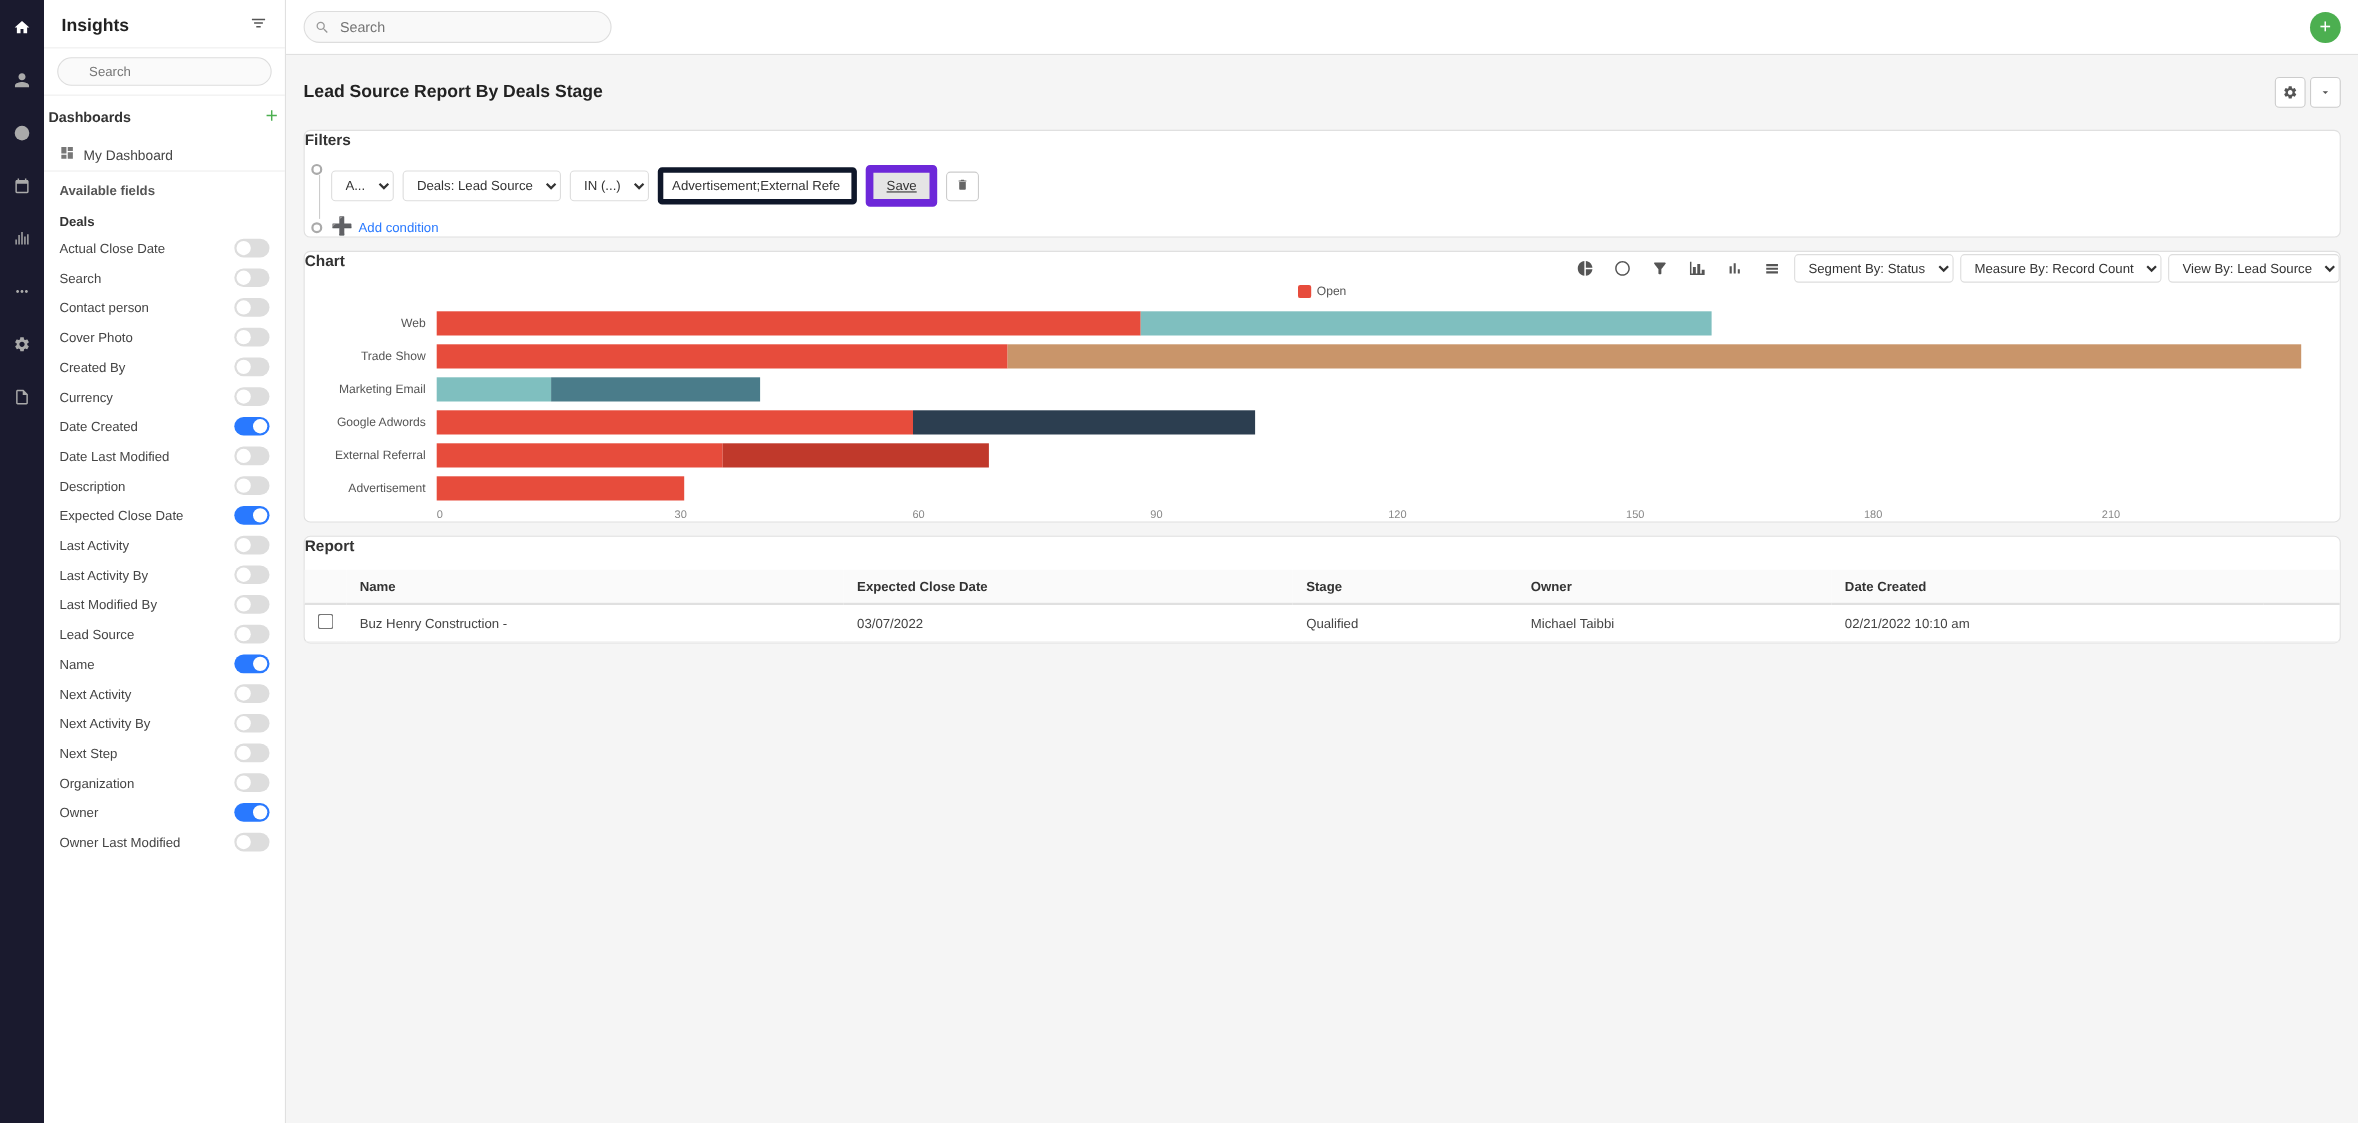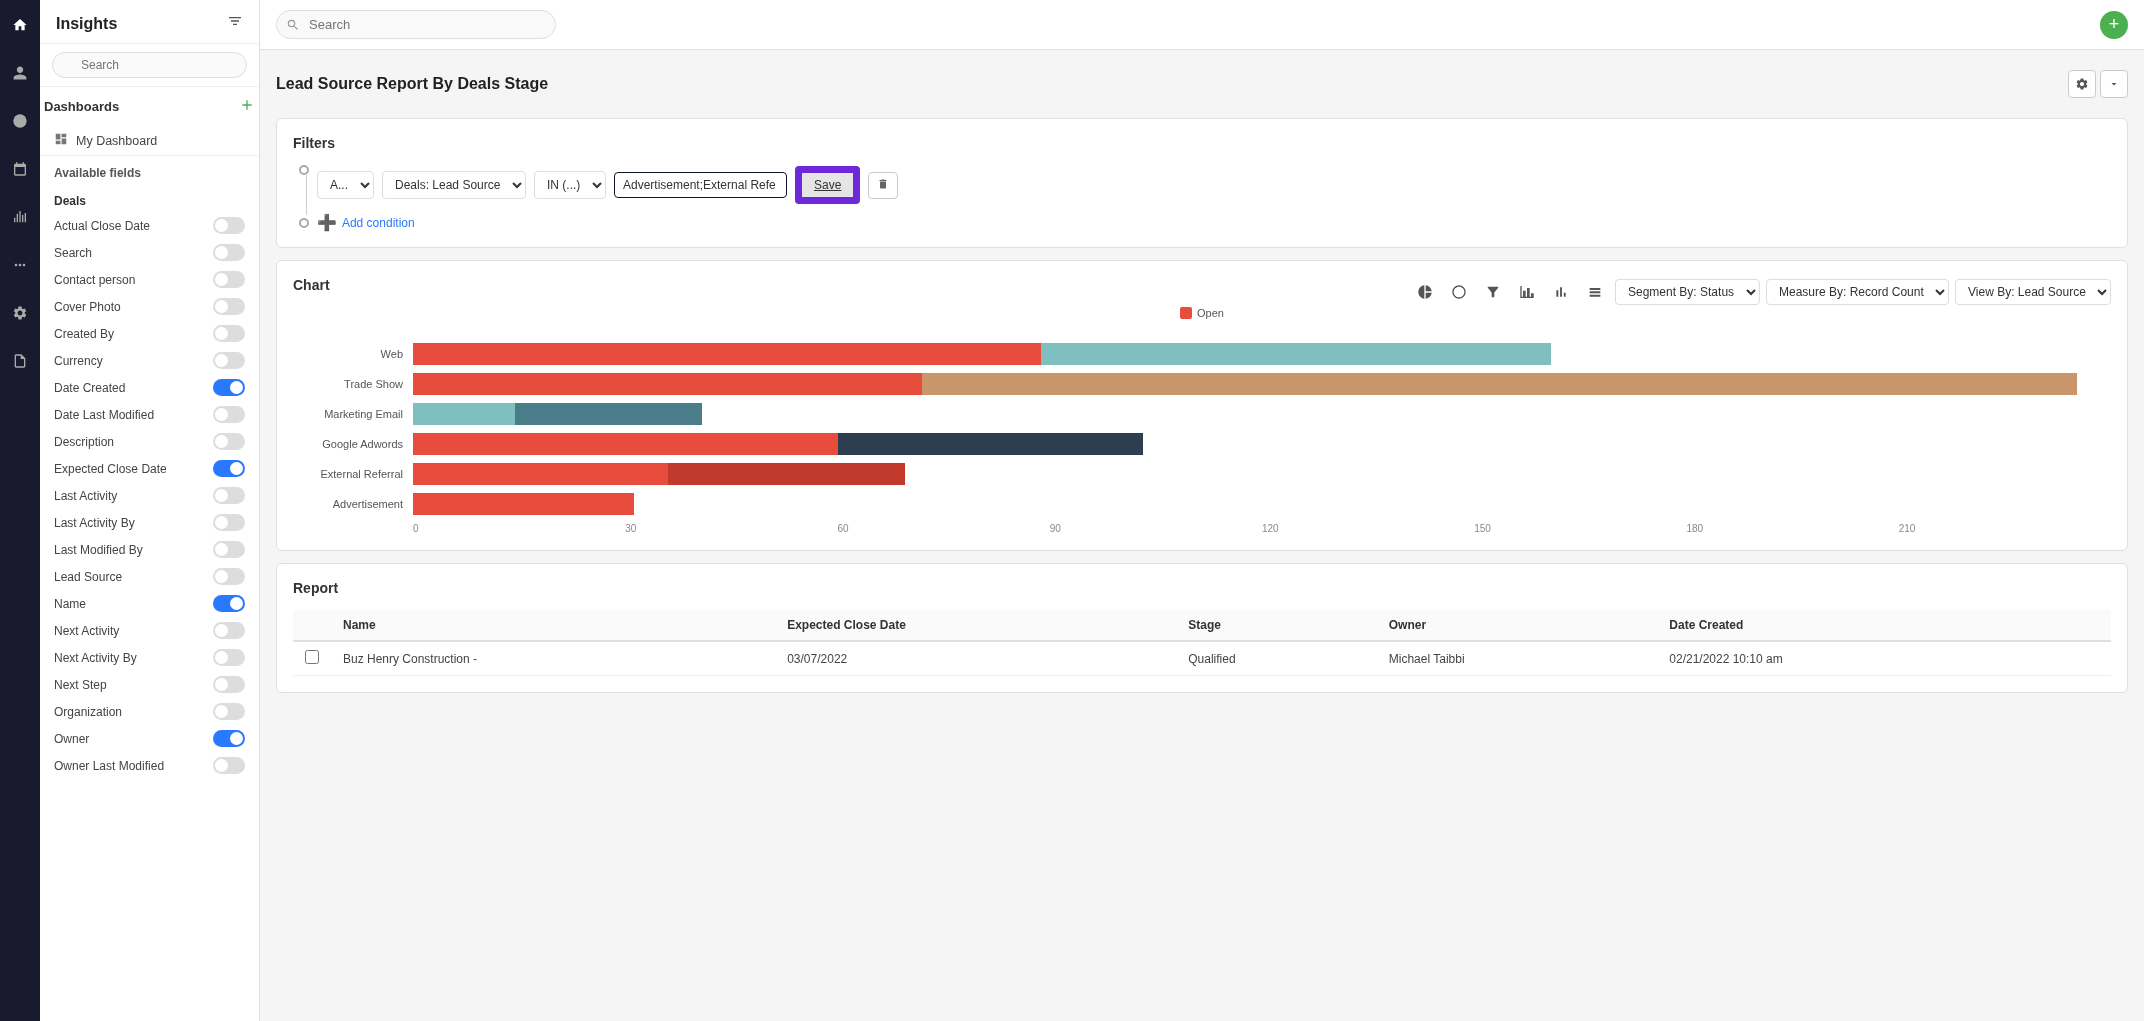--- a/index.html
+++ b/index.html
@@ -39,38 +39,38 @@
     .top-search-input { border: 1px solid #ddd; border-radius: 20px; padding: 6px 14px 6px 32px; font-size: 13px; width: 280px; background: #f9f9f9; }
     .top-search-icon { position: absolute; left: 10px; top: 50%; transform: translateY(-50%); color: #999; }
     .add-btn { width: 28px; height: 28px; background: #4CAF50; border-radius: 50%; display: flex; align-items: center; justify-content: center; cursor: pointer; color: #fff; font-size: 18px; }
 
     .content-area { flex: 1; overflow-y: auto; padding: 16px; display: flex; flex-direction: column; gap: 12px; }
 
     .report-title-bar { display: flex; align-items: center; justify-content: space-between; padding: 4px 0 8px; }
     .report-title { font-size: 16px; font-weight: 600; color: #222; }
     .gear-btn { width: 28px; height: 28px; border: 1px solid #ccc; border-radius: 4px; display: flex; align-items: center; justify-content: center; cursor: pointer; background: #fff; }
 
-    .card { background: #fff; border: 1px solid #e0e0e0; border-radius: 6px; padding: 16px; }
+    .card { background: #fff; border: 1px solid #e0e0e0; border-radius: 6px; }
     .card-title { font-size: 14px; font-weight: 600; color: #333; margin-bottom: 14px; }
 
     
     .filter-row { display: flex; align-items: center; gap: 8px; margin-bottom: 10px; }
     .filter-dot { width: 10px; height: 10px; border-radius: 50%; border: 2px solid #aaa; background: transparent; }
     .filter-select { border: 1px solid #ddd; border-radius: 4px; padding: 5px 8px; font-size: 12px; background: #fff; cursor: pointer; color: #333; }
-    .filter-input { border: 1px solid #0f172a; border-radius: 4px; padding: 5px 8px; font-size: 12px; background: #fff; color: #333; min-width: 160px; }
+    .filter-input { border: 5px solid #0f172a; border-radius: 4px; padding: 5px 8px; font-size: 12px; background: #fff; color: #333; min-width: 160px; }
     .save-btn { background: #e5e5e5; border: 7px solid #6d28d9; border-radius: 4px; padding: 5px 12px; font-size: 12px; cursor: pointer; color: #333; text-decoration: underline; }
     .del-btn { background: #fff; border: 1px solid #ccc; border-radius: 4px; padding: 5px 8px; font-size: 12px; cursor: pointer; color: #666; }
     .add-condition { display: flex; align-items: center; gap: 5px; color: #2979ff; cursor: pointer; font-size: 12px; }
     .filter-line { width: 1px; height: 40px; background: #ccc; margin-left: 5px; }
     .chart-toolbar-left { display: flex; align-items: center; gap: 6px; }
     .chart-icon-btn { width: 28px; height: 28px; border-radius: 4px; display: flex; align-items: center; justify-content: center; cursor: pointer; color: #555; border: none; background: transparent; }
     .chart-select { border: 1px solid #ddd; border-radius: 4px; padding: 4px 8px; font-size: 12px; background: #fff; cursor: pointer; color: #333; }
     .chart-title-row { display: flex; align-items: center; justify-content: space-between; }
 
-    .legend { display: flex; align-items: center; justify-content: center; gap: 16px; margin-bottom: 24px; }
+    .legend { display: flex; align-items: center; justify-content: center; gap: 16px; margin-bottom: 12px; }
     .legend-item { display: flex; align-items: center; gap: 5px; font-size: 11px; color: #555; }
     .legend-dot { width: 12px; height: 12px; border-radius: 2px; }
 
     
     .bar-chart { padding: 0 0 0 10px; }
     .bar-row { display: flex; align-items: center; margin-bottom: 8px; }
     .bar-label { width: 110px; text-align: right; font-size: 11px; color: #555; padding-right: 10px; flex-shrink: 0; }
     .bar-track { flex: 1; display: flex; height: 22px; }
     .bar-segment { height: 100%; }
     .x-axis { display: flex; align-items: center; padding-left: 110px; margin-top: 4px; }

